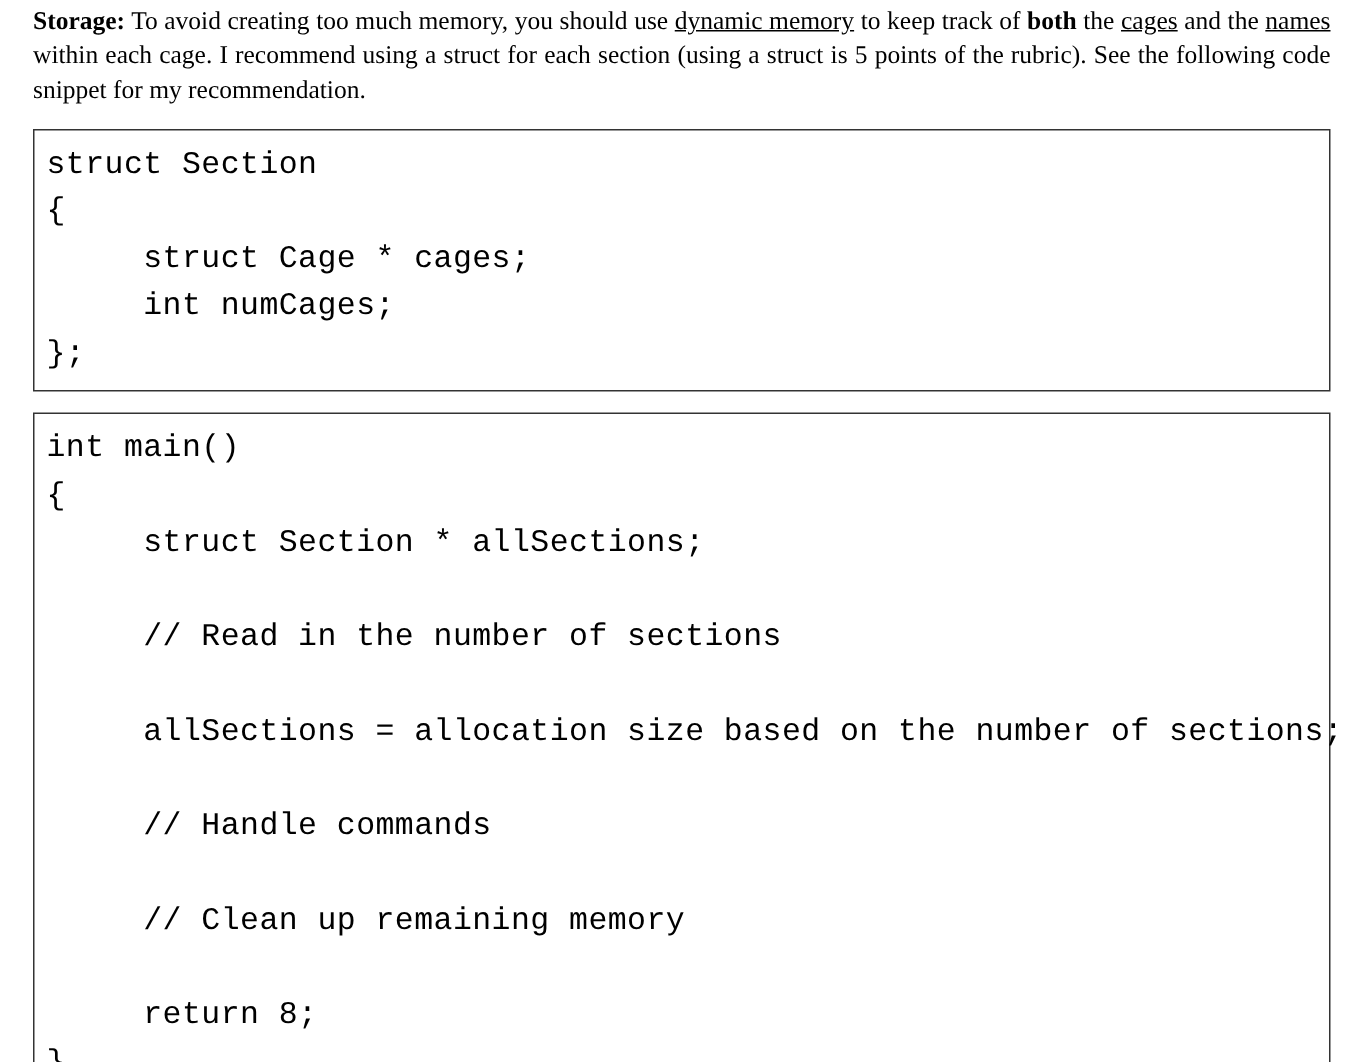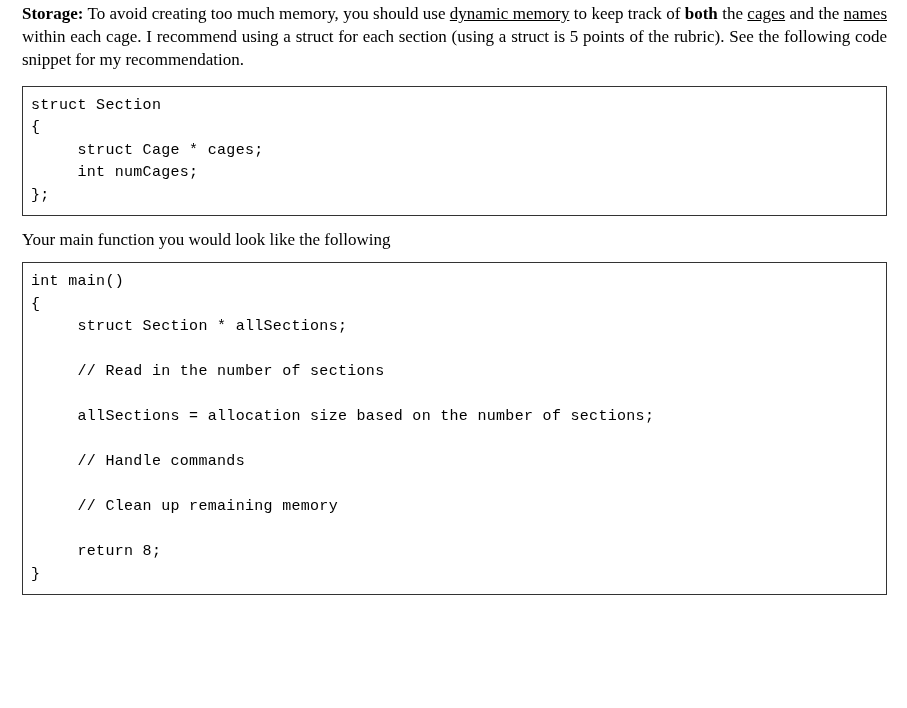--- a/index.html
+++ b/index.html
@@ -19,21 +19,21 @@
       text-align: justify;
       line-height: 1.35;
       margin: 0 0 14px 0;
     }
     .bold { font-weight: bold; }
     .underline { text-decoration: underline; }
     .codebox {
       border: 1px solid #333;
       padding: 8px 8px 8px 8px;
       font-family: "Courier New", Courier, monospace;
-      font-size: 15px;
+      font-size: 21px;
       white-space: pre;
       line-height: 1.5;
       letter-spacing: 0.3px;
       margin-bottom: 14px;
     }
     .between {
       margin: 10px 0 12px 0;
     }
   </style>
 </head>
@@ -44,21 +44,20 @@
   <p class="para">
     <span class="bold">Storage:</span><span> To avoid creating too much memory, you should use </span><span class="underline">dynamic memory</span><span> to keep track of </span><span class="bold">both</span><span> the </span><span class="underline">cages</span><span> and the </span><span class="underline">names</span><span> within each cage. I recommend using a struct for each section (using a struct is 5 points of the rubric). See the following code snippet for my recommendation.</span>
   </p>
 
   <div class="codebox">struct Section
 {
      struct Cage * cages;
      int numCages;
 };</div>
 
-  <p class="between">Your main function you would look like the following</p>
 
   <div class="codebox">int main()
 {
      struct Section * allSections;
 
      // Read in the number of sections
 
      allSections = allocation size based on the number of sections;
 
      // Handle commands

